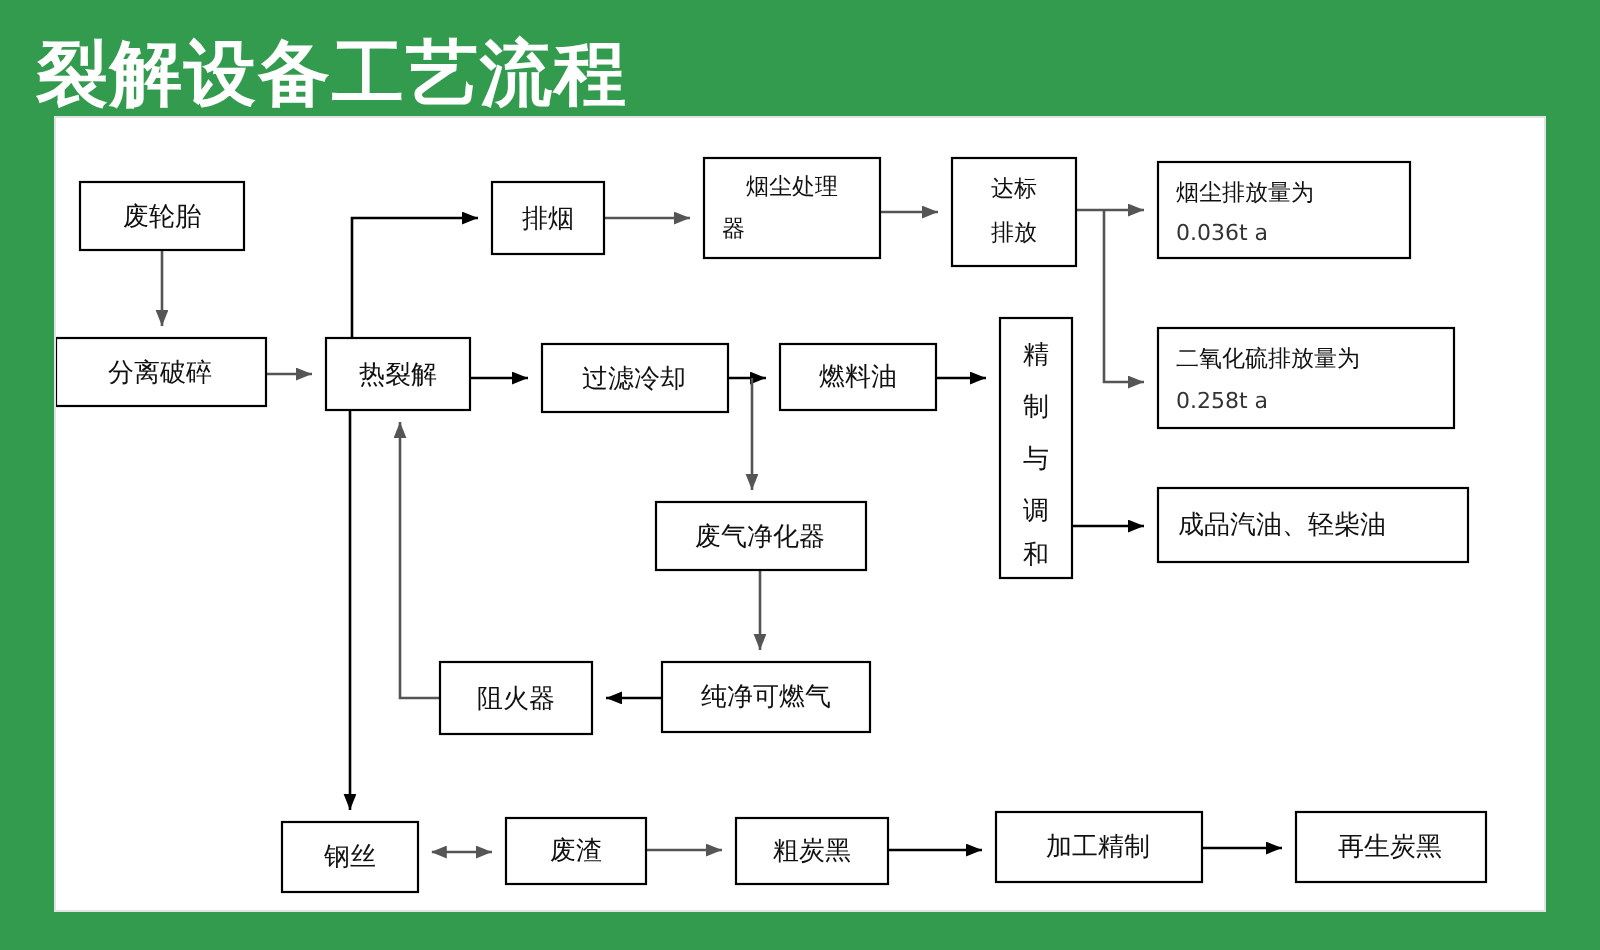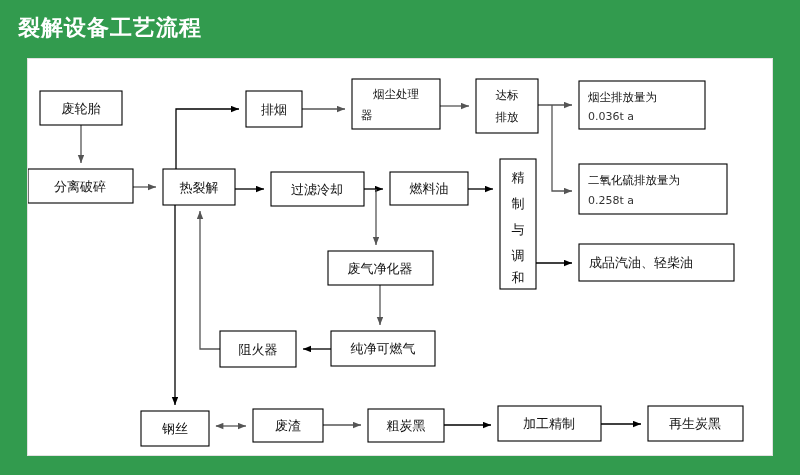--- a/index.html
+++ b/index.html
@@ -21,21 +21,21 @@
     left: 0; top: 0;
     width: 800px;
     height: 58px;
     background: #329b4e;
   }
   #title {
     position: absolute;
     left: 18px;
     top: 13px;
     color: #ffffff;
-    font-size: 22px;
+    font-size: 36px;
     font-weight: bold;
     letter-spacing: 1px;
     white-space: nowrap;
     font-family: "DejaVu Sans", "Liberation Sans", sans-serif;
   }
   #canvas-wrap {
     position: absolute;
     left: 27px;
     top: 58px;
     width: 746px;

